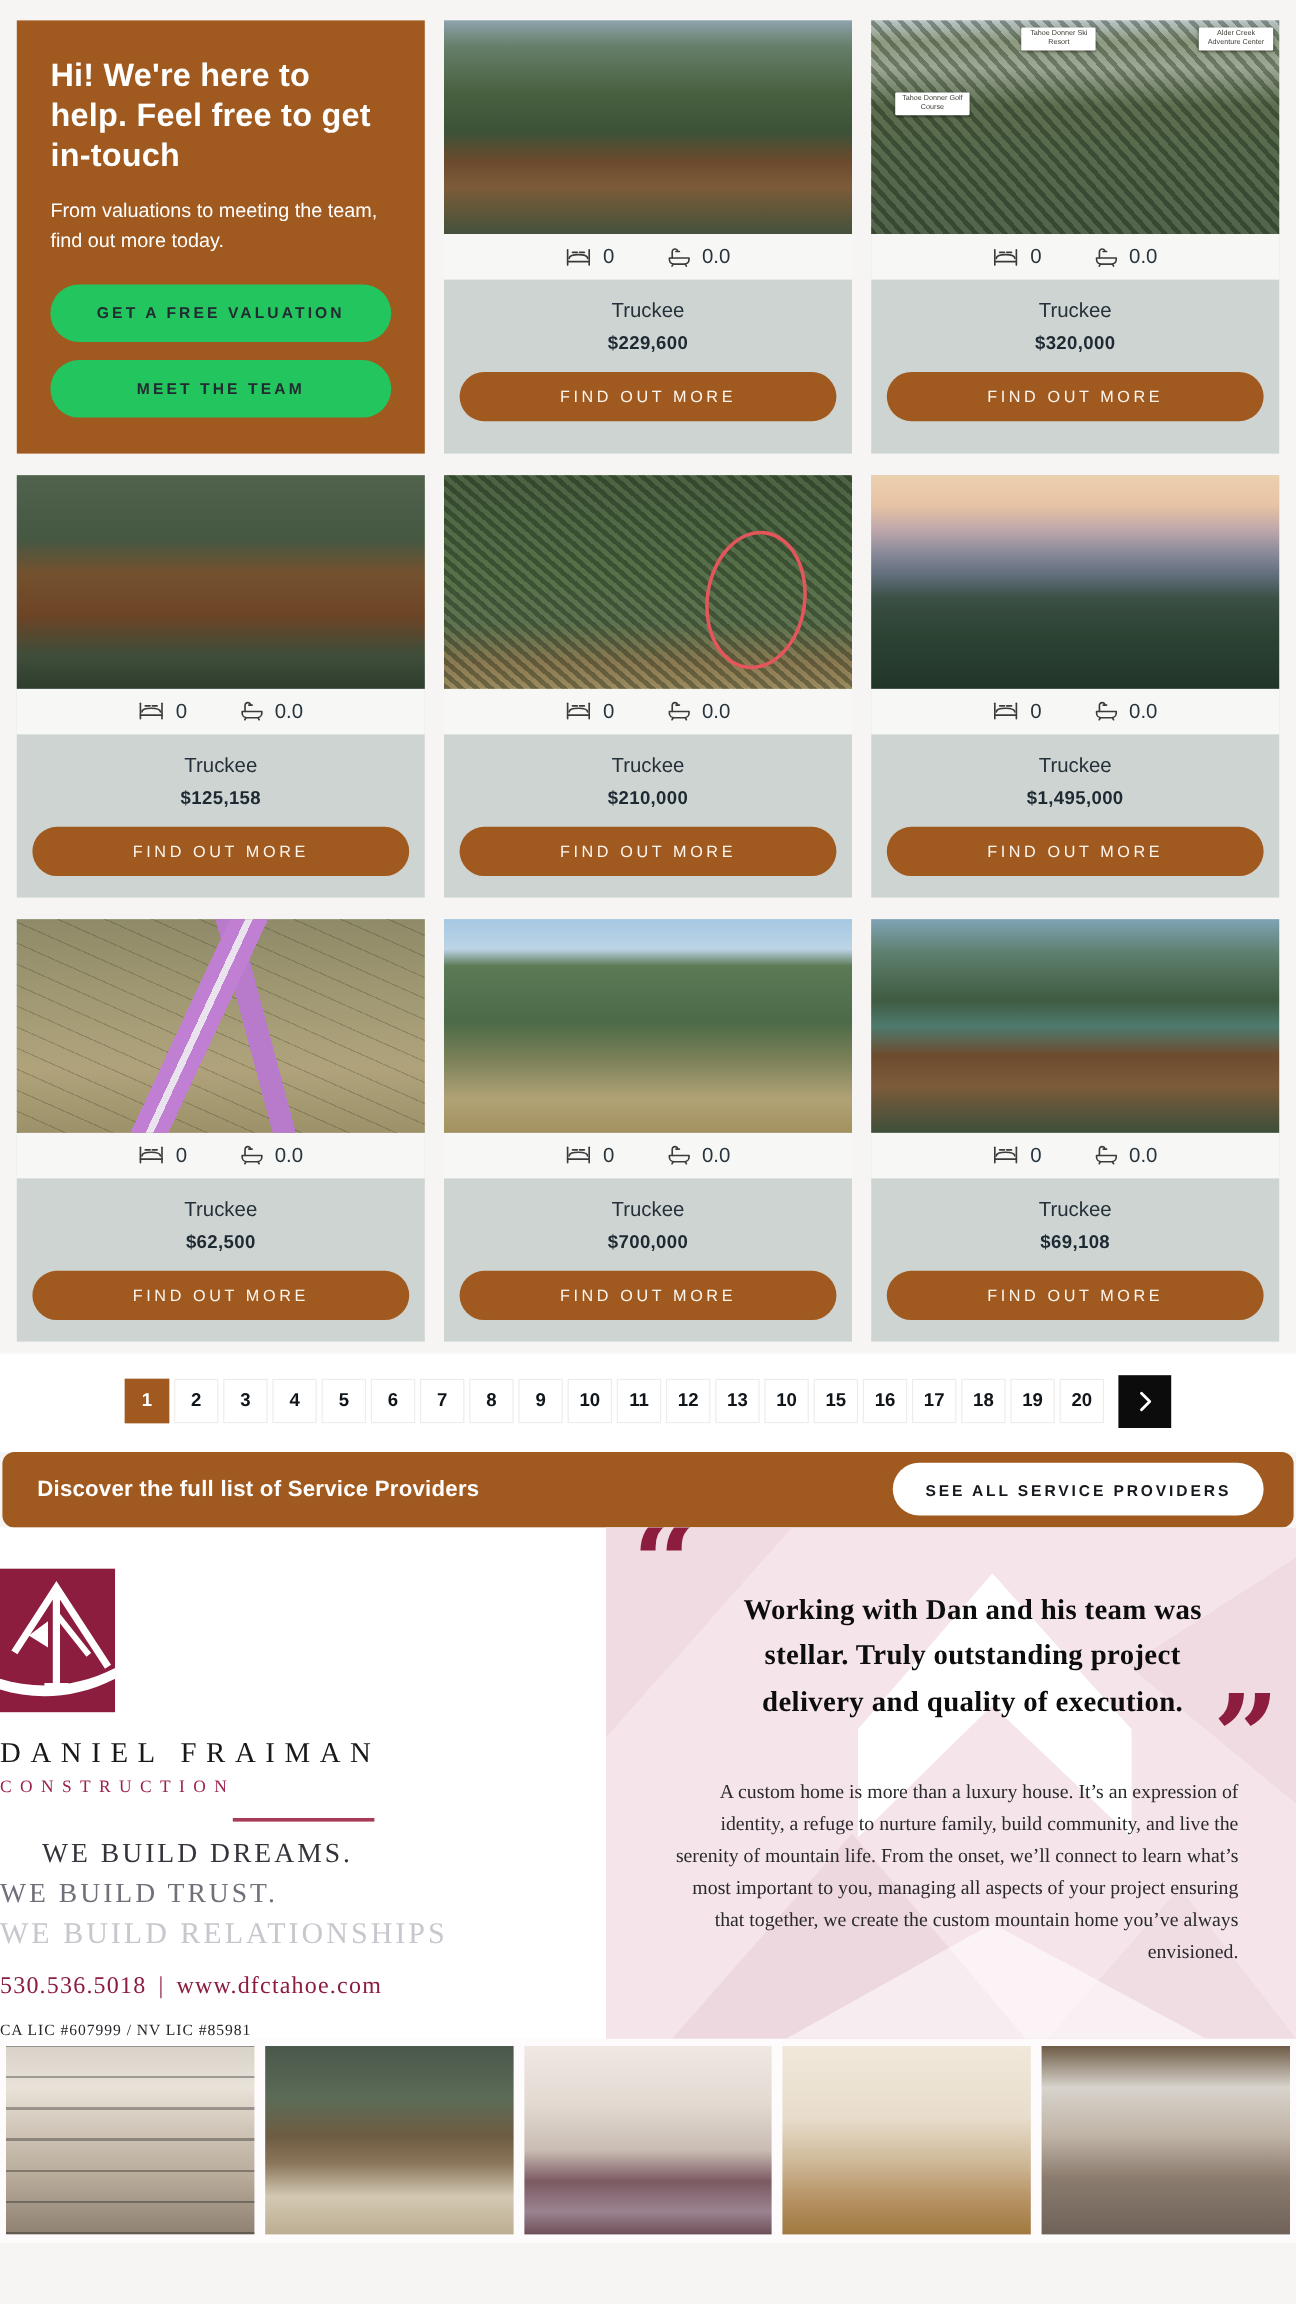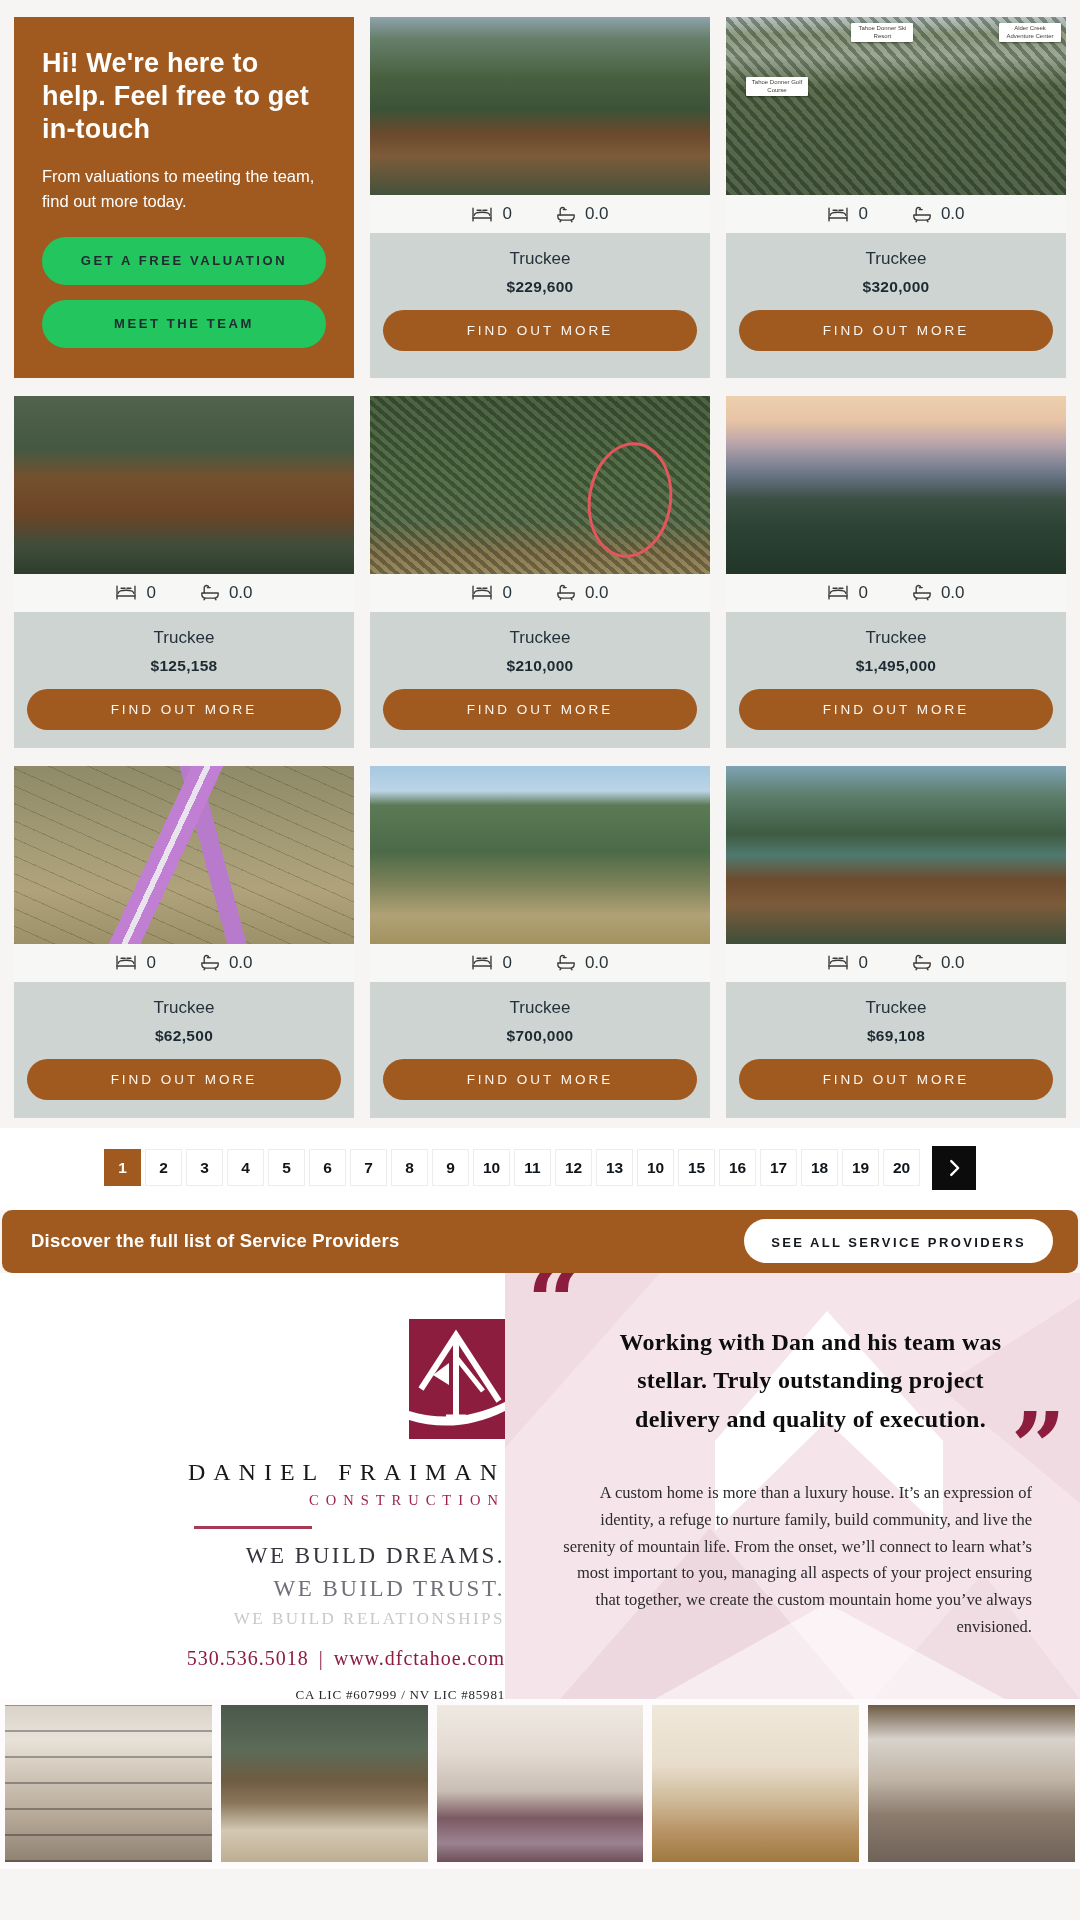--- a/index.html
+++ b/index.html
@@ -68,28 +68,28 @@
 
   
   .service-banner { margin:0 2px; background:#a05a1f; border-radius:10px; height:63px; display:flex; align-items:center;
                     justify-content:space-between; padding:0 25px 0 29px; }
   .service-banner .txt { color:#fff; font-weight:bold; font-size:18.5px; letter-spacing:.2px; }
   .service-pill { height:44px; background:#fff; border:none; border-radius:22px; padding:16px 27px; color:#15191d;
                   font-family:"Liberation Sans",sans-serif; font-weight:bold; font-size:13px; letter-spacing:2.4px; cursor:pointer; }
 
   
   .sponsor { display:flex; background:#fff; height:426px; font-family:"Liberation Serif", serif; }
-  .sp-left { width:505px; text-align:right; padding-top:46px; }
+  .sp-left { width:505px; text-align:left; padding-top:34px; }
   .logo-mark { display:inline-block; }
   .sp-name { margin-top:16px; font-size:24px; letter-spacing:8px; color:#181818; }
   .sp-sub { margin-top:6px; font-size:14.5px; letter-spacing:7px; color:#9c2247; }
   .sp-divider { width:118px; height:3px; background:#a63a57; margin:17px auto 14px auto; }
-  .sp-tag1 { font-size:23px; letter-spacing:2.5px; color:#34343c; }
+  .sp-tag1 { font-size:23px; letter-spacing:2.5px; color:#34343c;margin-left:35px; }
   .sp-tag2 { margin-top:7px; font-size:23px; letter-spacing:2.5px; color:#70707a; }
-  .sp-tag3 { margin-top:7px; font-size:17px; letter-spacing:2.5px; color:#c7c7cd; }
+  .sp-tag3 { margin-top:7px; font-size:25px; letter-spacing:2.5px; color:#c7c7cd; }
   .sp-contact { margin-top:18px; font-size:20px; color:#8c1d3f; letter-spacing:1px; }
   .sp-contact .sep { margin:0 10px; color:#8c1d3f; }
   .sp-lic { margin-top:17px; font-size:13px; color:#26262b; letter-spacing:.8px; }
 
   .sp-right { flex:1; position:relative; background:#f5e5ea; overflow:hidden; }
   .wm { position:absolute; inset:0; width:100%; height:100%; }
   .quote-box { position:relative; padding:10px 34px 0 34px; }
   .q-open { position:absolute; left:22px; top:-18px; font-family:"DejaVu Serif", serif; font-weight:bold; font-size:96px; color:#8c1d3f; line-height:1; }
   .q-close { position:absolute; right:14px; bottom:-58px; font-family:"DejaVu Serif", serif; font-weight:bold; font-size:96px; color:#8c1d3f; line-height:1; }
   .q-text { margin:40px 28px 0 64px; font-weight:bold; font-size:24px; line-height:1.6; color:#0d0d0d; text-align:center; letter-spacing:.3px; }

